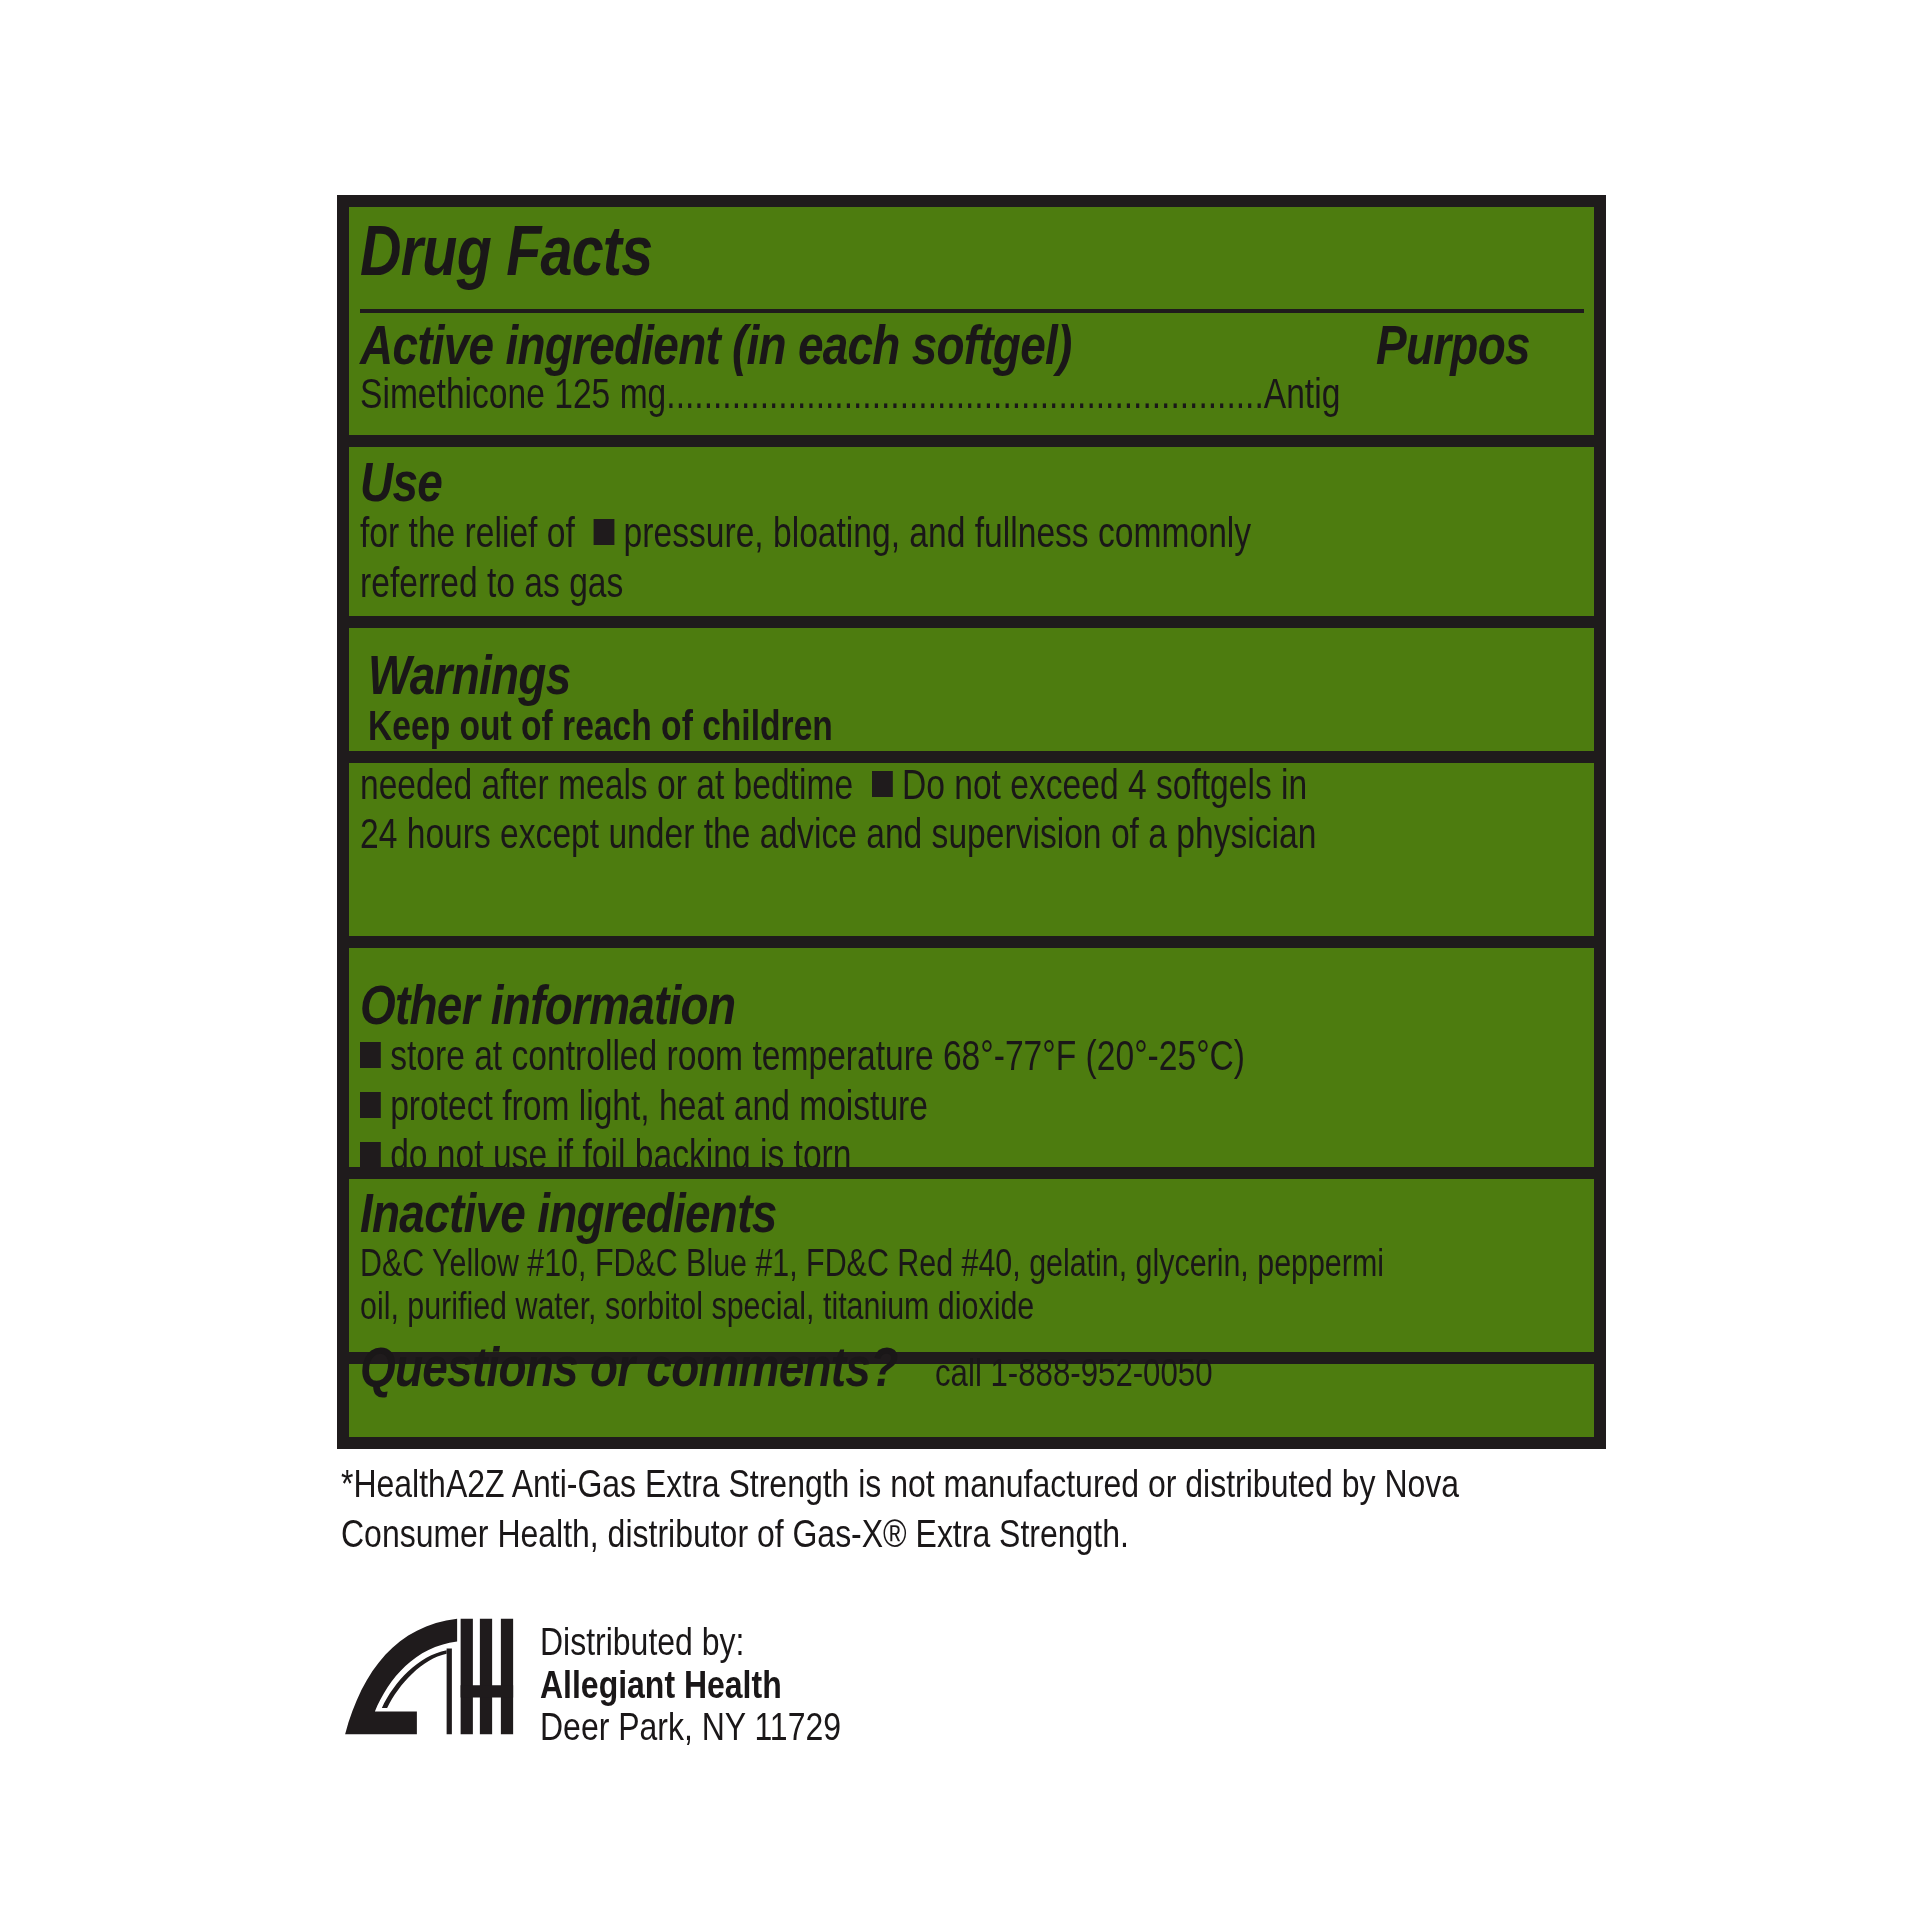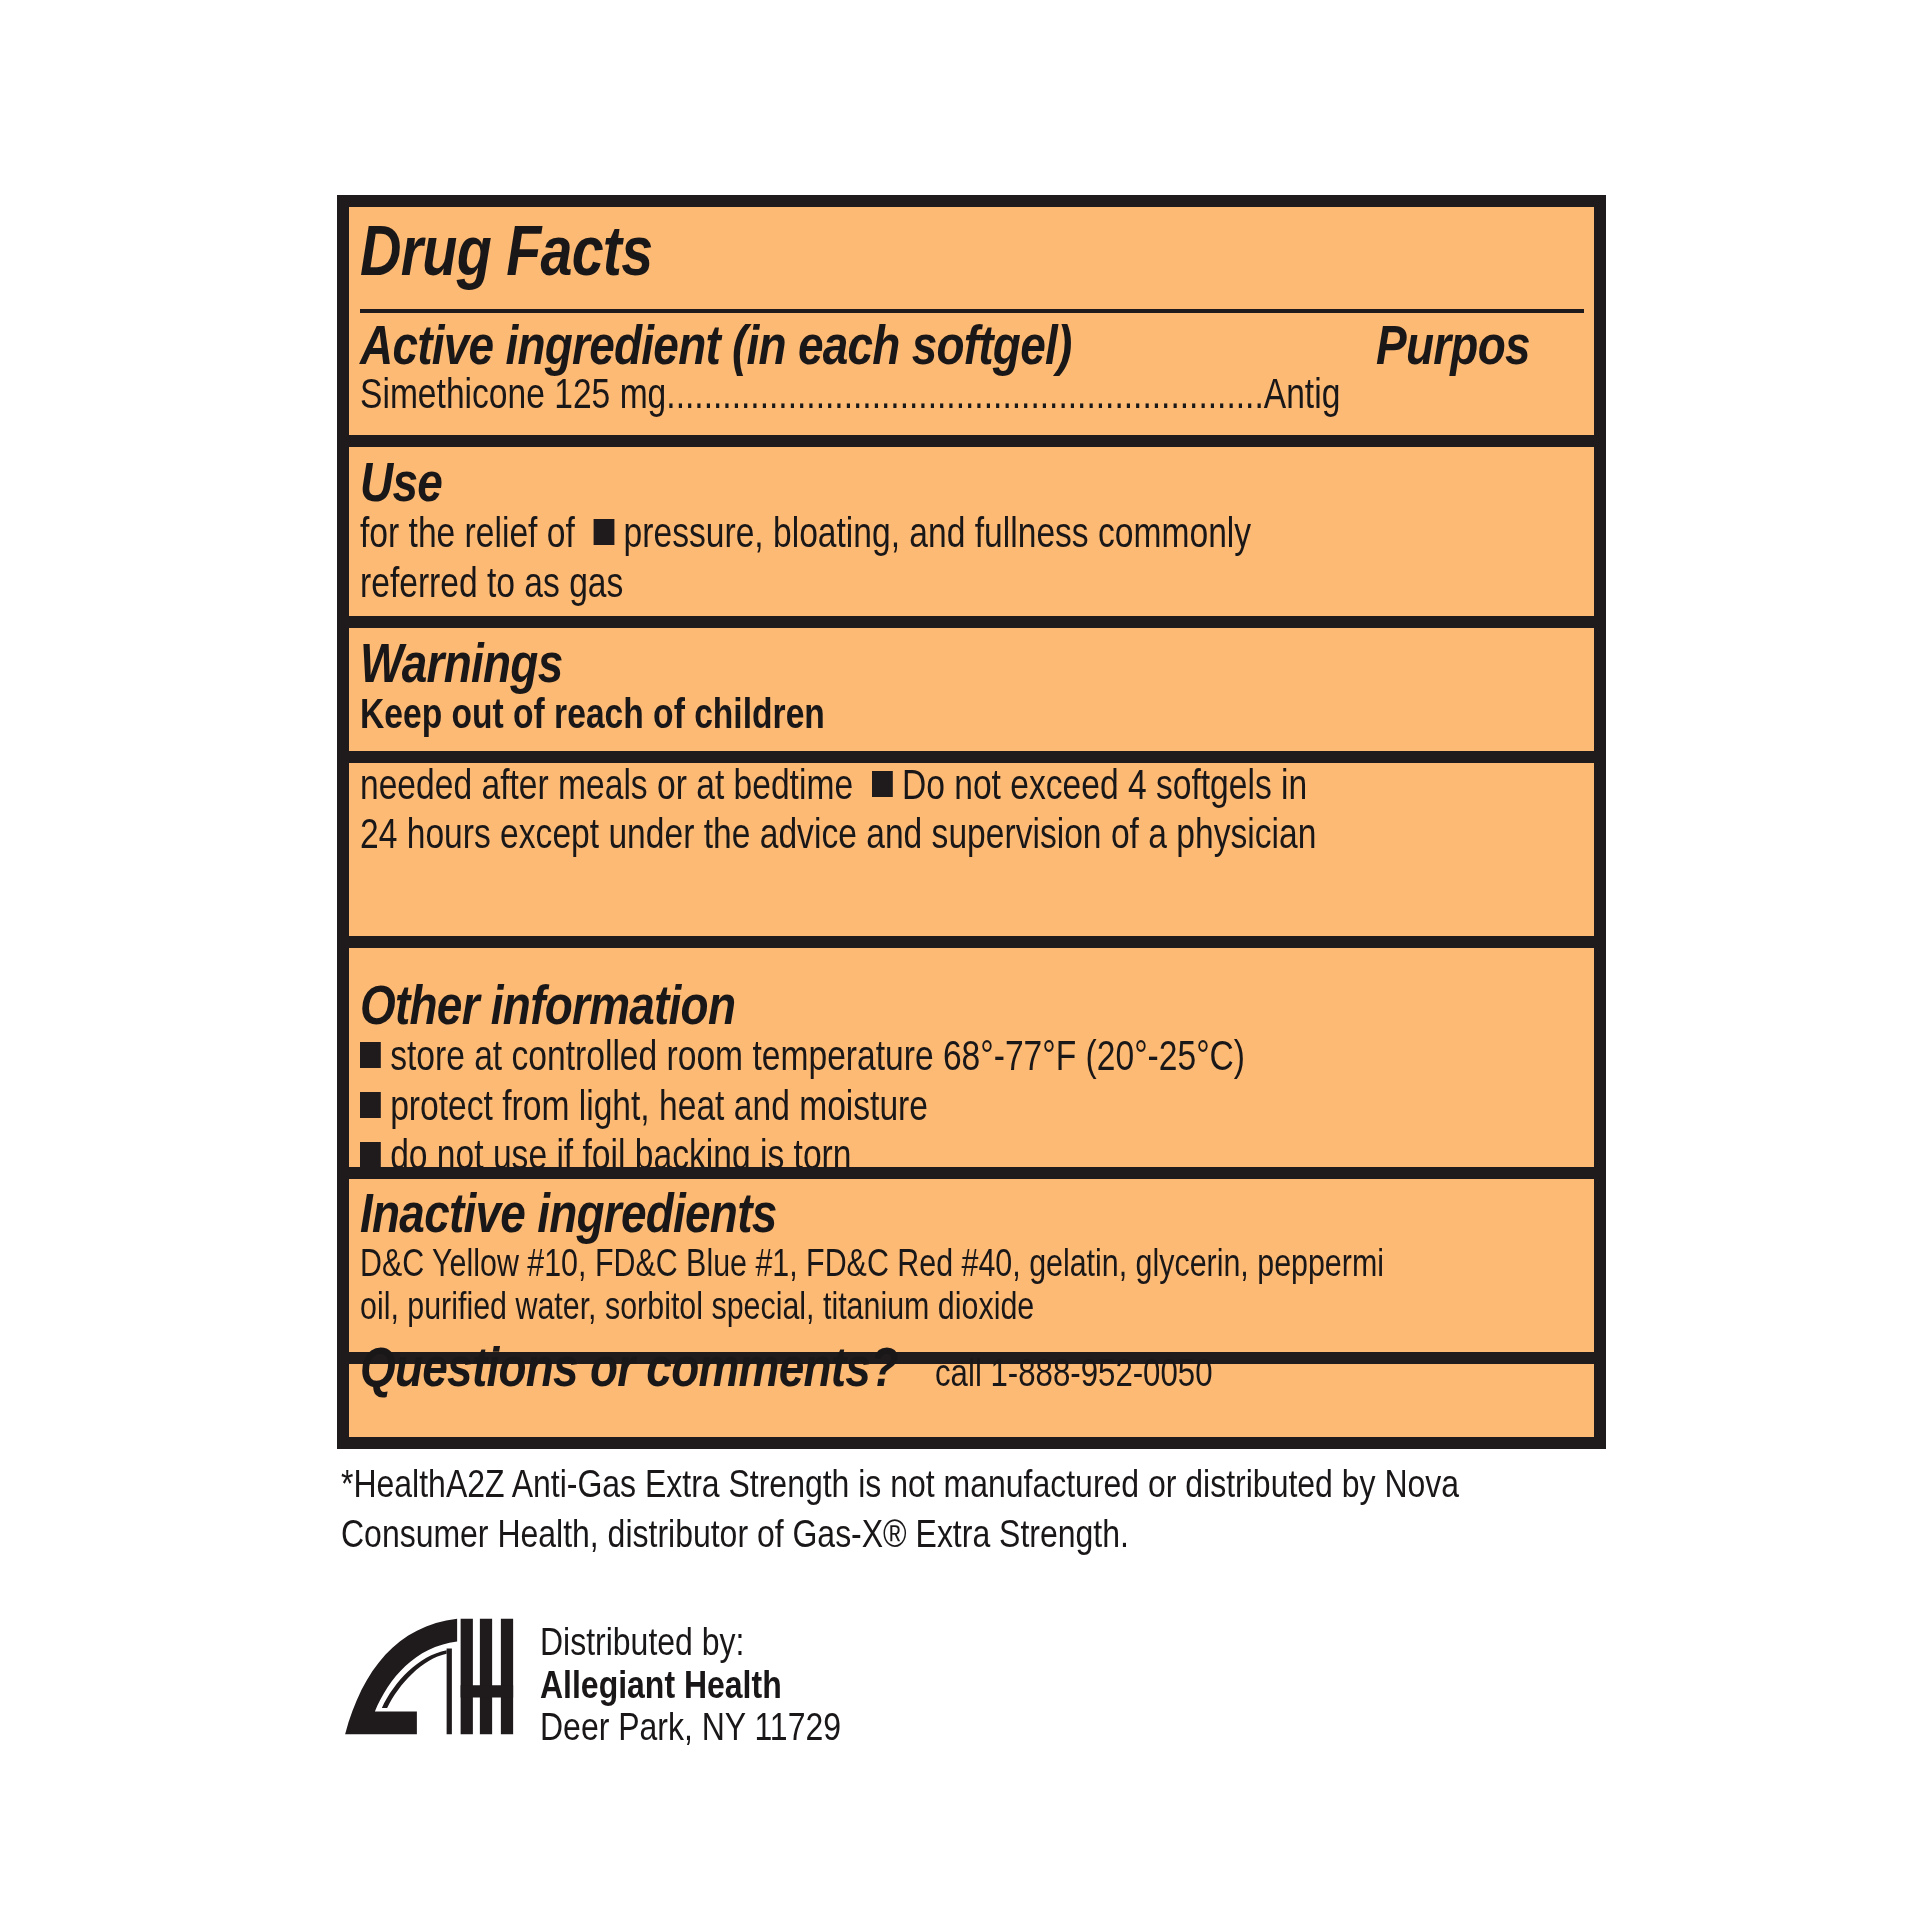--- a/index.html
+++ b/index.html
@@ -1,17 +1,17 @@
 <!DOCTYPE html>
 <html style="font-size:14px"><head>
 <meta charset="utf-8">
 <style>
   html, body { margin: 0; padding: 0; background: #ffffff; }
   body { width: 1931px; height: 1931px; position: relative; overflow: hidden; color: #1a1718; font-family: "Liberation Sans", sans-serif; }
-  .panel { position: absolute; left: 337px; top: 195px; width: 1269px; height: 1254px; box-sizing: border-box; border: 12.3px solid #1f1b1c; background: #fdba74; }
+  .panel { position: absolute; left: 337px; top: 195px; width: 1269px; height: 1254px; box-sizing: border-box; border: 12.3px solid #1f1b1c; background: #4d7c0f; }
   .sec { position: absolute; left: 0; right: 0; box-sizing: border-box; padding: 0 0 0 10.5px; }
   .sep { position: absolute; left: 0; right: 0; height: 12.3px; background: #1f1b1c; }
   .head { font-weight: bold; font-style: italic; letter-spacing: -0.9px; transform-origin: left; display: inline-block; }
   .h1 { font-size: 70px; transform: scaleX(0.82); }
   .h2 { font-size: 56px; transform: scaleX(0.82); }
   .body { font-size: 42px; transform: scaleX(0.80); transform-origin: left; white-space: nowrap; display: block; }
   .bul { display: inline-block; width: 26px; height: 26px; background: #1f1b1c; vertical-align: 1.8px; }
   .thin-rule { position: absolute; left: 10.5px; right: 10.5px; height: 3.5px; background: #1f1b1c; }
   .foot { position: absolute; left: 341px; font-size: 39px; white-space: nowrap; transform: scaleX(0.82); transform-origin: left; }
 </style>
@@ -36,21 +36,21 @@
 
   <div class="sec" style="top:242px;">
     <span class="head h2">Use</span>
     <div class="body" style="margin-top:-5.3px;">
       <span>for the relief of</span>&nbsp;&nbsp;<span class="bul"></span> <span>pressure, bloating, and fullness commonly</span>
     </div>
     <div class="body" style="margin-top:1.8px;">referred to as gas</div>
   </div>
   <div class="sep" style="top:409px;"></div>
 
-  <div class="sec" style="top:423px;">
+  <div class="sec" style="top:435px;margin-left:8px;">
     <span class="head h2">Warnings</span>
     <div class="body" style="font-weight:bold; margin-top:-5.3px;">Keep out of reach of children</div>
   </div>
   <div class="sep" style="top:544px;"></div>
 
   <div class="sec" style="top:557px;">
     <div class="body" style="margin-top:-3.5px;">
       <span>needed after meals or at bedtime</span>&nbsp;&nbsp;<span class="bul"></span> <span>Do not exceed 4 softgels in</span>
     </div>
     <div class="body" style="margin-top:1.8px;">24 hours except under the advice and supervision of a physician</div>

